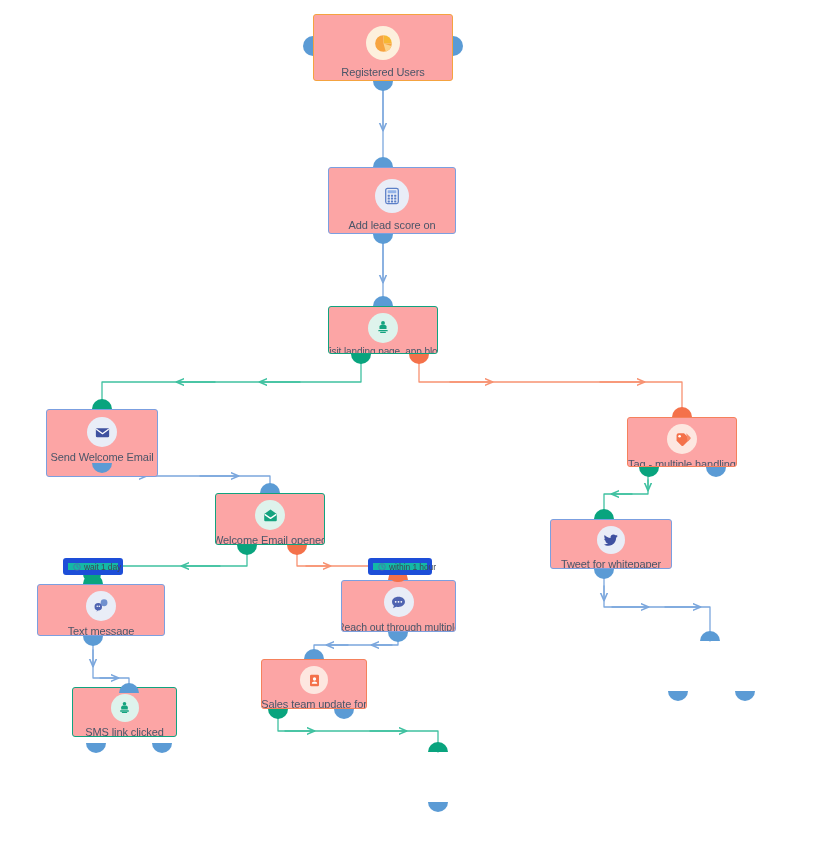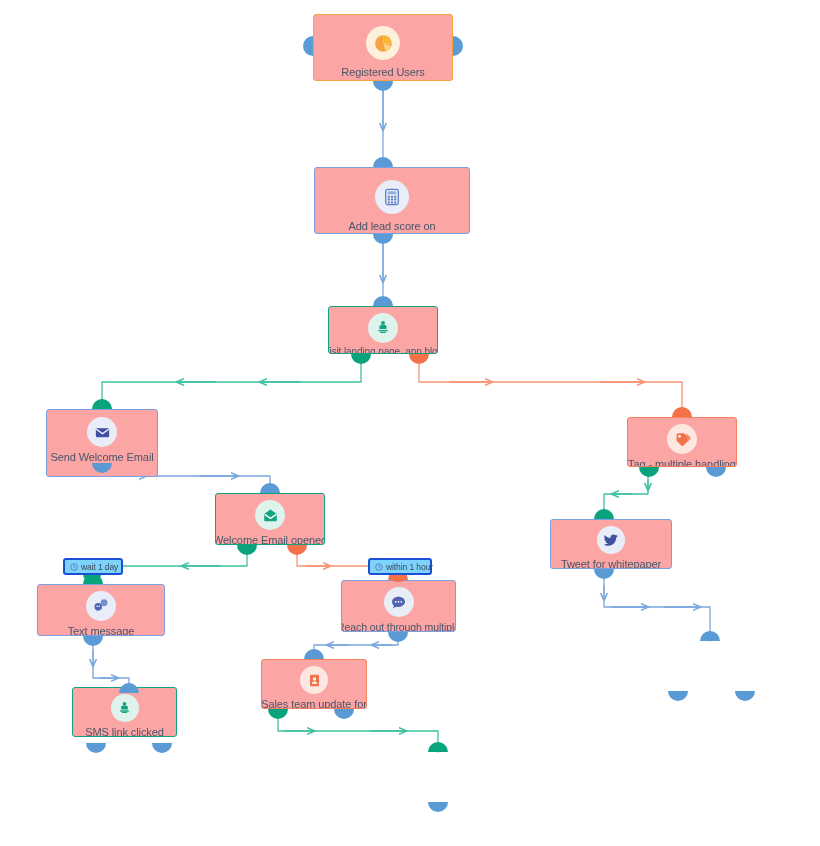--- a/index.html
+++ b/index.html
@@ -82,22 +82,22 @@
   .port-left   { width: 10px; height: 20px; border-radius: 10px 0 0 10px; }
   .port-right  { width: 10px; height: 20px; border-radius: 0 10px 10px 0; }
   .p-blue  { background: #5b9bd5; }
   .p-green { background: #09a47e; }
   .p-coral { background: #f4714a; }
 
   .wait-pill {
     position: absolute;
     box-sizing: border-box;
     height: 17px;
-    background: #7dd3fc;
-    border: 2px solid #1d4ed8;
+    background: #14b8a6;
+    border: 5px solid #1d4ed8;
     border-radius: 3px;
     display: flex;
     align-items: center;
     padding: 0 5px;
     gap: 3px;
     z-index: 7;
   }
   .wait-pill .clock { flex: 0 0 auto; display:block; }
   .wait-pill .wait-text {
     font-size: 8.5px;
@@ -184,21 +184,21 @@
         <path d="M10 10 L18.8 10 A8.8 8.8 0 1 1 10 1.2 Z" fill="#f7a440"></path>
         <path d="M10 10 L18.2 12.6 A8.8 8.8 0 0 1 12.4 18.5 Z" fill="#fcd38a"></path>
       </svg>
     </div>
     <div class="node-label">Registered Users</div>
   </div>
   <div class="port port-left p-blue" style="left:303px; top:36px;"></div>
   <div class="port port-right p-blue" style="left:453px; top:36px;"></div>
   <div class="port port-bottom p-blue" style="left:373px; top:81px;"></div>
 
-  <div class="node accent-blue" style="left:314px; top:167px; width:156px; height:67px;justify-content:center;">
+  <div class="node accent-blue" style="left:328px; top:167px; width:128px; height:67px;">
     <div class="node-icon ic-blue">
       <svg width="18" height="18" viewBox="0 0 20 20">
         <rect x="3" y="1.5" width="14" height="17" rx="2" fill="none" stroke="#5b7fc7" stroke-width="1.4"></rect>
         <rect x="5.2" y="3.6" width="9.6" height="3.4" rx="0.6" fill="#93b3e8"></rect>
         <g fill="#5b7fc7">
           <rect x="5.2" y="8.6" width="2.4" height="2.1" rx="0.4"></rect>
           <rect x="8.8" y="8.6" width="2.4" height="2.1" rx="0.4"></rect>
           <rect x="12.4" y="8.6" width="2.4" height="2.1" rx="0.4"></rect>
           <rect x="5.2" y="11.8" width="2.4" height="2.1" rx="0.4"></rect>
           <rect x="8.8" y="11.8" width="2.4" height="2.1" rx="0.4"></rect>

